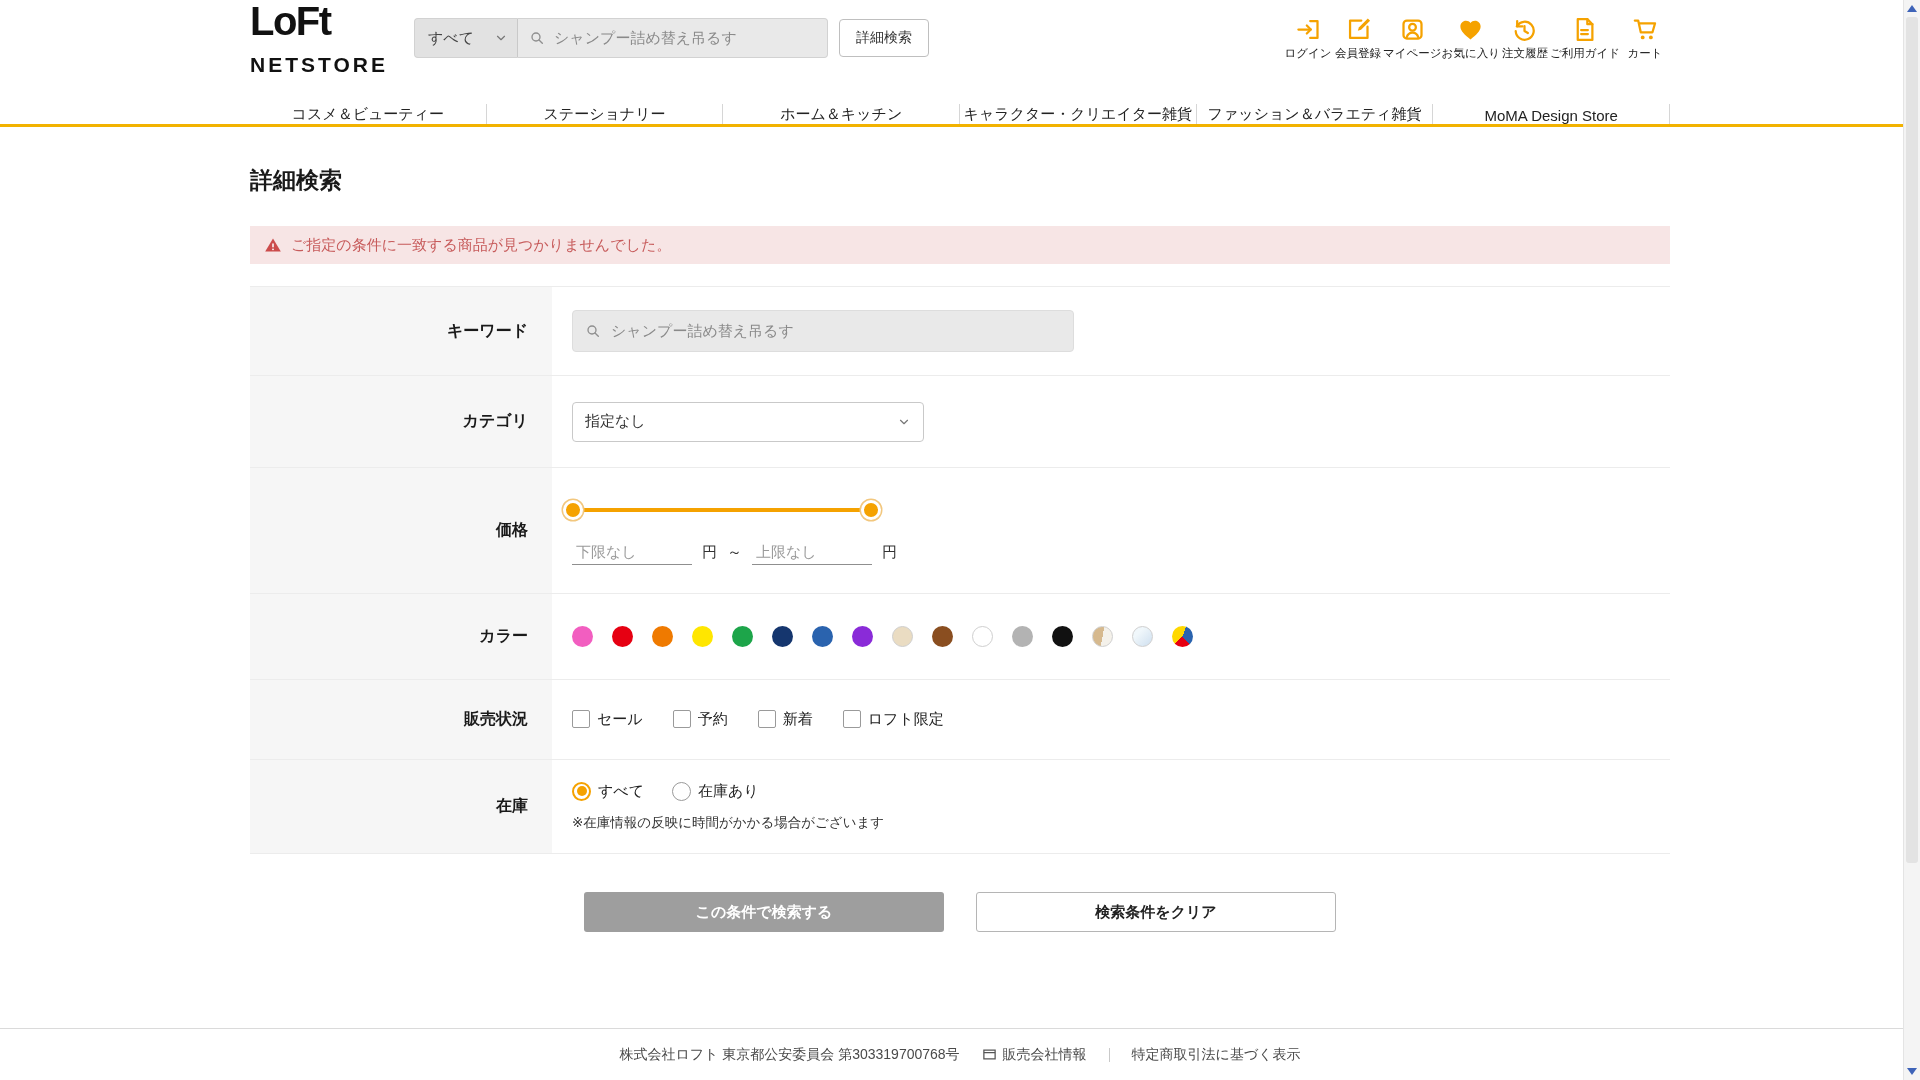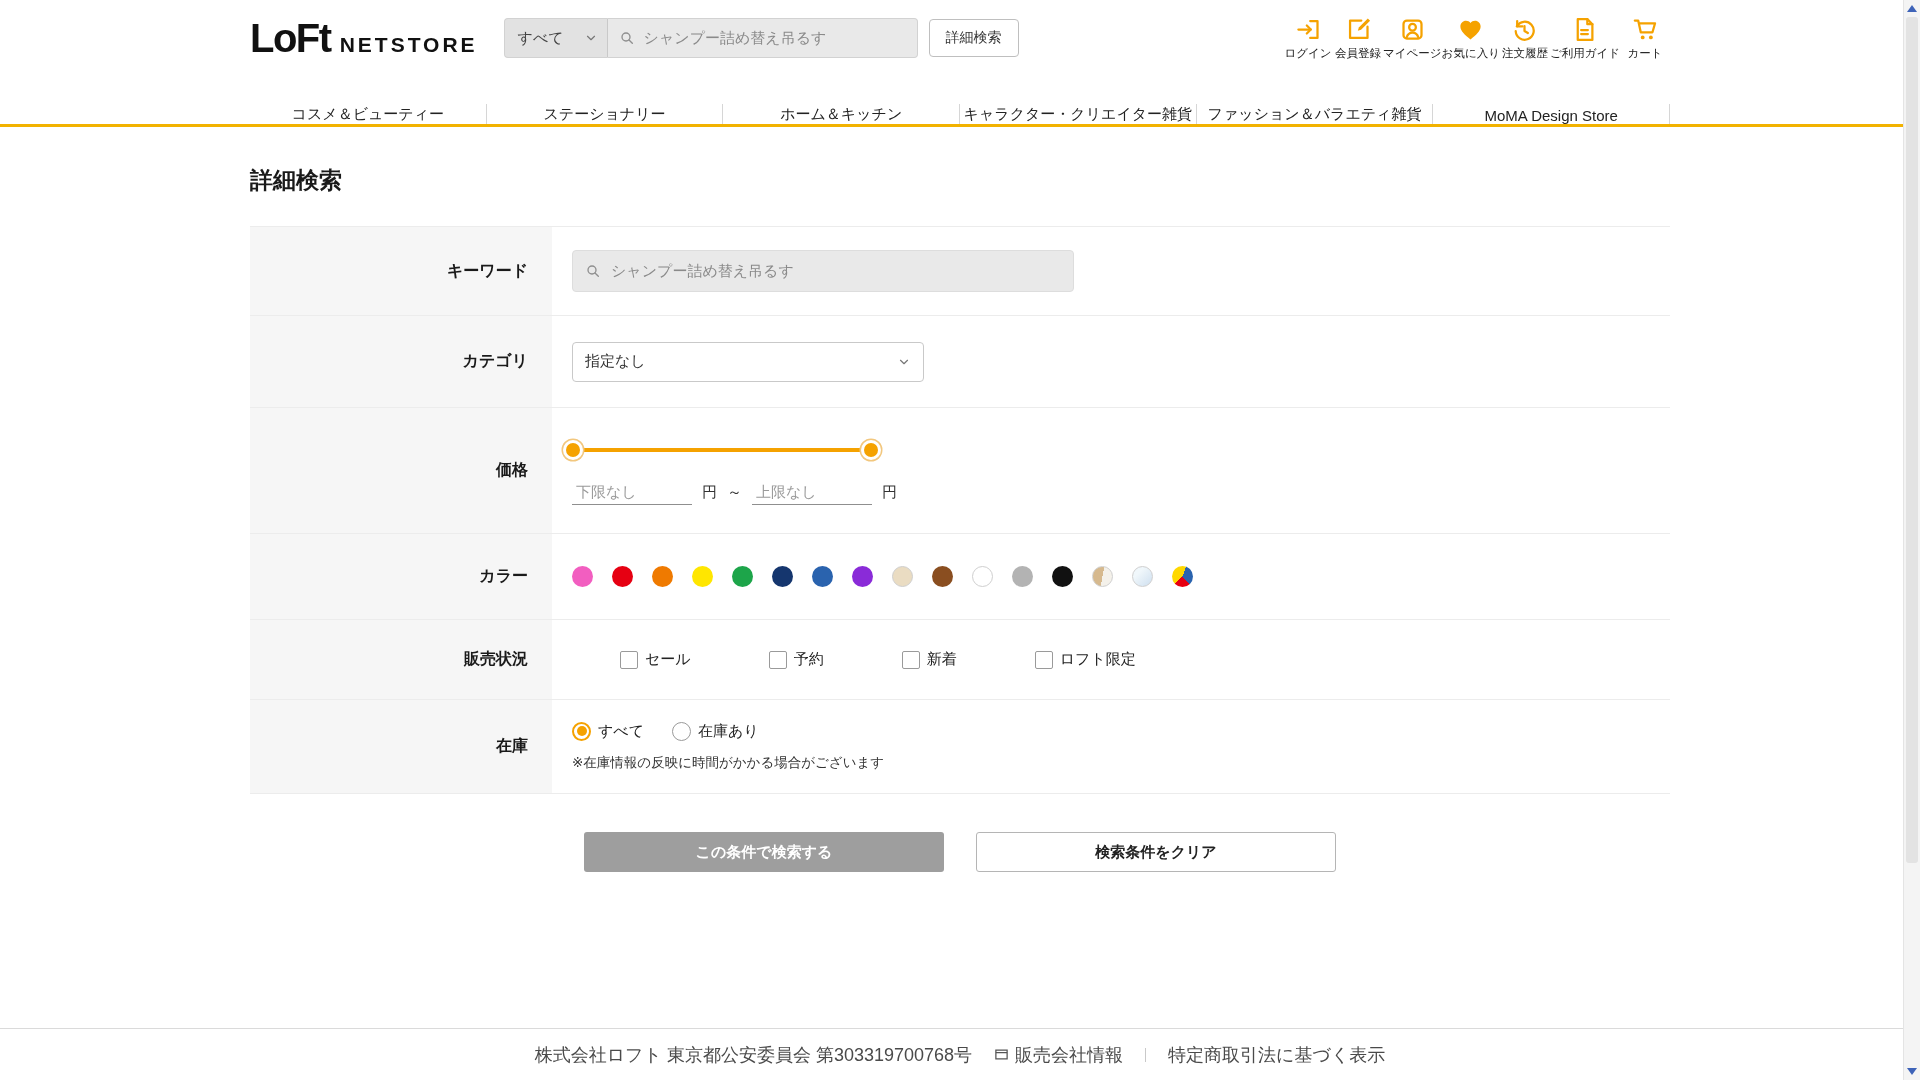--- a/index.html
+++ b/index.html
@@ -6,21 +6,21 @@
   html, body { margin:0; padding:0; }
   body {
     width:1920px; height:1080px; overflow:hidden; position:relative;
     background:#fff; color:#222;
     font-family:"Liberation Sans","DejaVu Sans",sans-serif;
   }
   .container { width:1420px; margin:0 auto; }
 
   
   .header-inner { display:flex; align-items:center; height:76px; }
-  .logo { display:flex; align-items:baseline; gap:9px; cursor:pointer; }
+  .logo { display:flex; align-items:baseline; gap:9px; cursor:pointer;flex-direction:column; }
   .logo-loft { font-size:40px; font-weight:900; letter-spacing:-1.5px; color:#111; }
   .logo-net  { font-size:21px; font-weight:700; letter-spacing:3px; color:#111; }
 
   .header-search { display:flex; align-items:center; margin-left:26px; }
   .search-cat {
     height:40px; width:104px; background:#E2E2E2; border:1px solid #D2D2D2; border-right:1px solid #C9C9C9;
     border-radius:4px 0 0 4px; display:flex; align-items:center; justify-content:space-between;
     padding:0 9px 0 13px; font-size:15px; color:#444; cursor:pointer;
   }
   .search-box {
@@ -101,21 +101,21 @@
     width:120px; border:none; border-bottom:1px solid #8F8F8F; background:transparent; outline:none;
     font-size:15px; padding:3px 4px; color:#333; font-family:Liberation Serif, serif;
   }
   .underline::placeholder { color:#999; }
 
   .swatches { display:flex; align-items:center; gap:19px; }
   .swatch { width:21px; height:21px; border-radius:50%; cursor:pointer; flex:0 0 auto; }
   .swatch.light { border:1px solid #CFCFCF; }
 
   .checks { display:flex; align-items:center; gap:30px; }
-  .check { display:flex; align-items:flex-end; gap:7px; font-size:15px; color:#222; cursor:pointer;margin-left:48px; }
+  .check { display:flex; align-items:flex-start; gap:7px; font-size:15px; color:#222; cursor:pointer; }
   .checkbox { width:18px; height:18px; border:1px solid #9A9A9A; border-radius:2px; background:#fff; flex:0 0 auto; }
 
   .radios { display:flex; align-items:center; gap:28px; }
   .radio-opt { display:flex; align-items:center; gap:7px; font-size:15px; color:#222; cursor:pointer; }
   .radio { width:19px; height:19px; border-radius:50%; border:1px solid #9A9A9A; background:#fff; position:relative; flex:0 0 auto; }
   .radio.checked { border:2px solid var(--accent); }
   .radio.checked::after { content:""; position:absolute; inset:2.5px; background:var(--accent); border-radius:50%; }
   .stock-note { margin-top:13px; font-size:13.5px; color:#333; }
 
   .actions { display:flex; justify-content:center; gap:32px; margin-top:38px; }
@@ -123,21 +123,21 @@
     width:360px; height:40px; border-radius:3px; font-size:15px; font-weight:bold; font-family:inherit;
     display:flex; align-items:center; justify-content:center; cursor:pointer;
   }
   .btn-clear { background:#fff; border:1px solid #B5B5B5; color:#222; }
   .btn-search { background:var(--button_gray); border:none; color:#fff; }
 
   
   .site-footer {
     position:absolute; left:0; right:0; bottom:0; height:52px; background:#fff;
     border-top:1px solid #DADADA; display:flex; align-items:center; justify-content:center;
-    gap:22px; font-size:18px; color:#4A4A4A;
+    gap:22px; font-size:14px; color:#4A4A4A;
   }
   .footer-link { display:flex; align-items:center; gap:6px; cursor:pointer; }
   .shop { width:15px; height:15px; stroke:#555; fill:none; stroke-width:2; }
   .footer-divider { width:1px; height:14px; background:#C9C9C9; }
 
   
   .scrollbar {
     position:absolute; top:0; right:0; width:17px; height:100%;
     background:#F4F4F4; border-left:1px solid #E4E4E4; z-index:60;
   }
@@ -245,20 +245,28 @@
     <div class="nav-item">ファッション＆バラエティ雑貨</div>
     <div class="nav-divider"></div>
     <div class="nav-item">MoMA Design Store</div>
     <div class="nav-divider"></div>
   </div>
 </nav>
 
 <main class="container main">
   <h1 class="page-title">詳細検索</h1>
 
+  <div class="alert">
+    <svg class="alert-tri" viewBox="0 0 24 24">
+      <path class="t" d="M12 3.2 22.4 20.8H1.6Z"></path>
+      <rect x="11" y="9.5" width="2" height="5.8" rx="1" fill="#fff"></rect>
+      <circle cx="12" cy="17.8" r="1.2" fill="#fff"></circle>
+    </svg>
+    <span>ご指定の条件に一致する商品が見つかりませんでした。</span>
+  </div>
 
   <div class="search-form">
 
     <div class="form-row row-keyword">
       <div class="row-label">キーワード</div>
       <div class="row-content">
         <div class="field-search">
           <svg class="mag" viewBox="0 0 24 24">
               <circle cx="10.5" cy="10.5" r="6"></circle>
               <path d="M15 15l5 5"></path>

